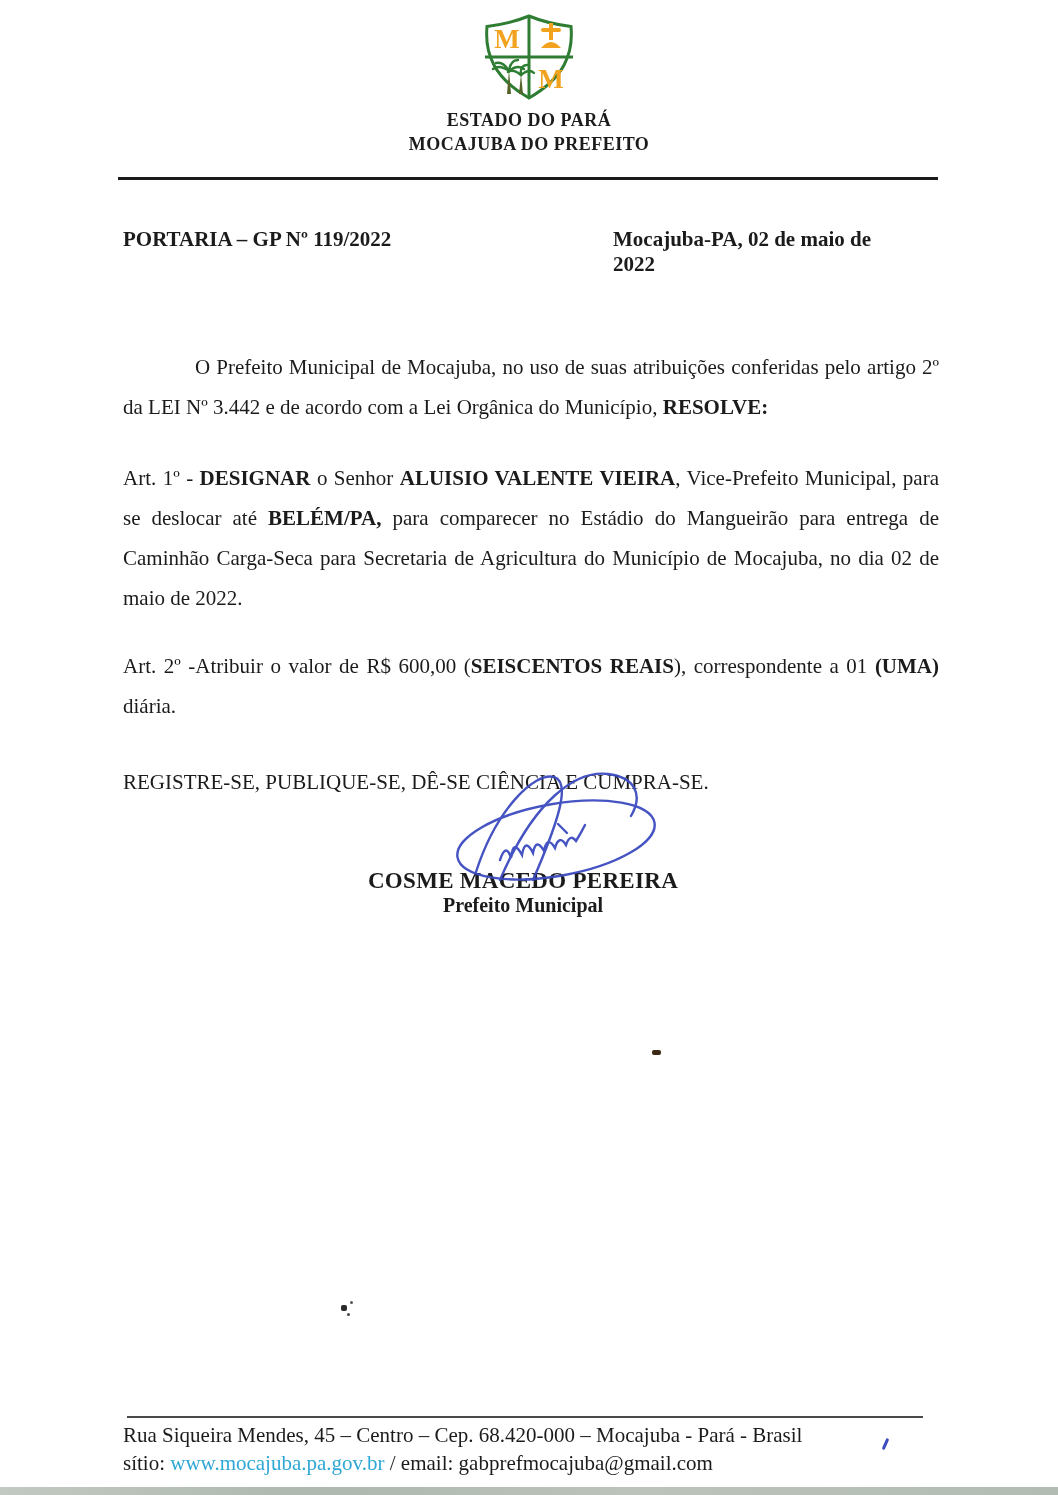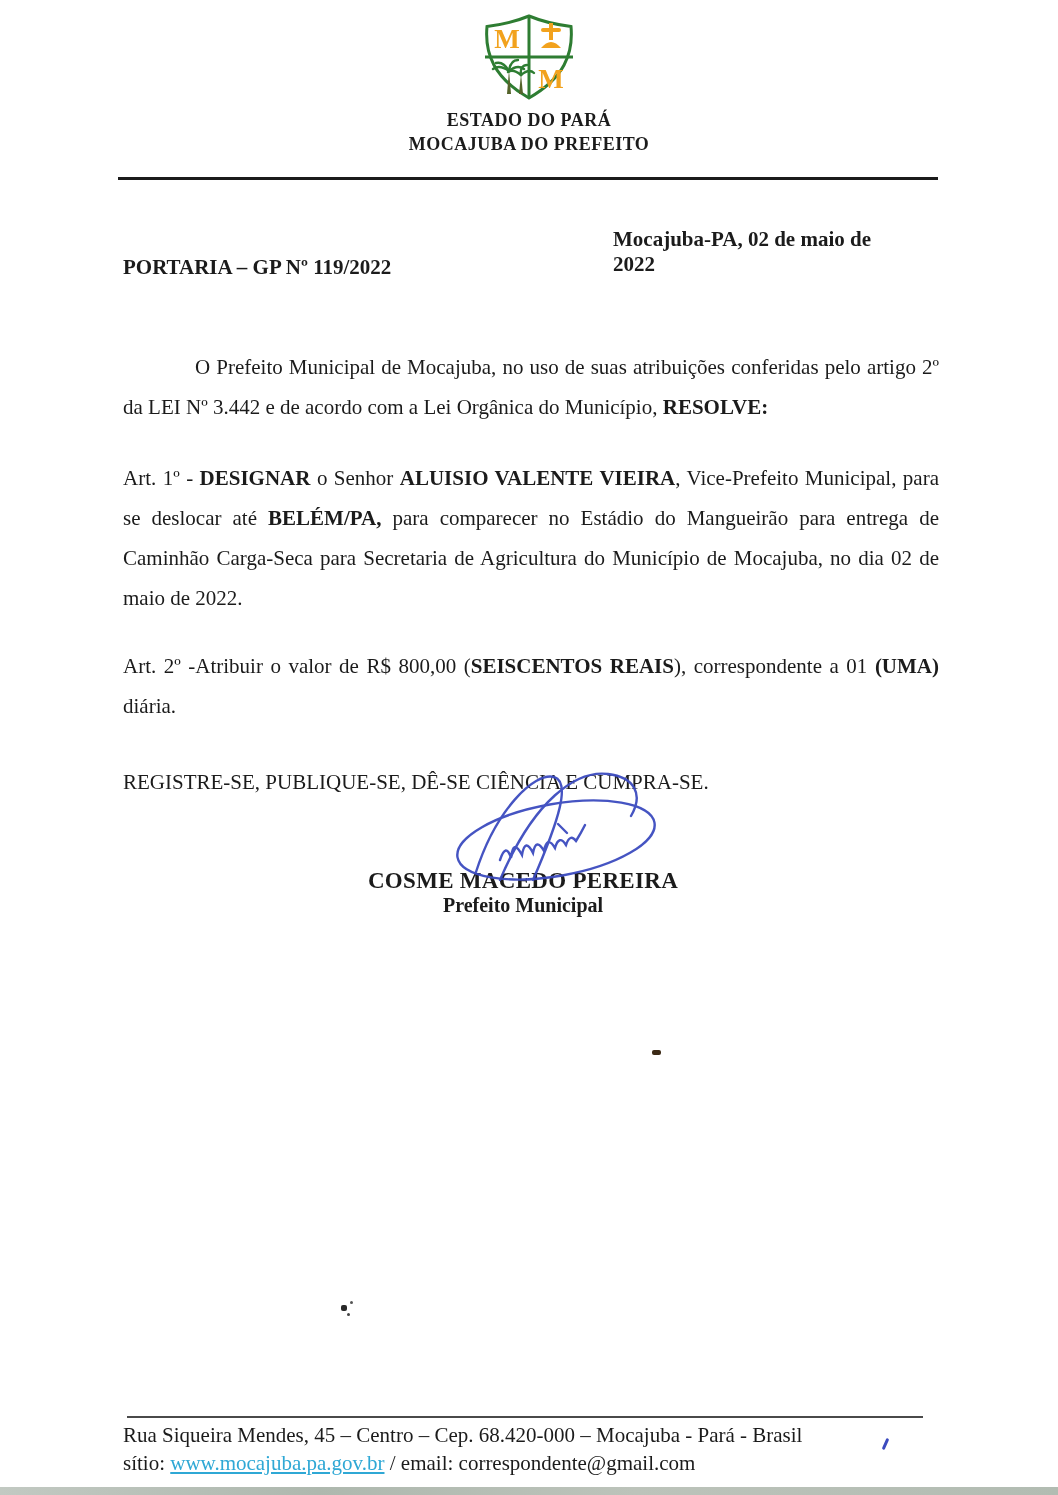--- a/index.html
+++ b/index.html
@@ -12,40 +12,40 @@
     color:var(--text,#1b1b1b);
     overflow:hidden;
   }
   
   .letterhead{position:absolute;top:12px;left:0;right:0;text-align:center;}
   .crest{display:block;margin:0 auto 6px auto;}
   .lh-line{font-weight:bold;font-size:18px;line-height:24px;letter-spacing:.5px;}
   .header-rule{position:absolute;top:177px;left:118px;width:820px;height:3px;background:var(--rule,#1b1b1b);}
   
   .docmeta{position:absolute;top:227px;left:123px;width:790px;font-weight:bold;font-size:21px;}
-  .doc-number{position:absolute;left:0;top:0;margin-top:28px;}
+  .doc-number{position:absolute;left:0;top:0;}
   .doc-dateline{position:absolute;left:490px;top:0;}
   
   .para{
     position:absolute;left:123px;width:816px;
     font-size:21px;line-height:40px;text-align:justify;
   }
   .p-preamble{top:326px;text-indent:72px;}
   .p-art1{top:437px;}
   .p-art2{top:625px;}
   .p-closing{top:741px;text-align:left;}
   
   .sig-block{position:absolute;top:868px;left:123px;width:800px;text-align:center;z-index:1;}
   .sig-name{font-weight:bold;font-size:23px;line-height:26px;letter-spacing:.3px;}
   .sig-title{font-weight:bold;font-size:20px;line-height:23px;}
   .sig-scribble{position:absolute;left:438px;top:766px;z-index:2;}
   
   .footer-rule{position:absolute;top:1416px;left:127px;width:796px;height:2px;background:#4a4a4a;}
   .footer{position:absolute;top:1421px;left:123px;width:816px;font-size:21px;line-height:28px;}
-  .site-link{color:var(--link-blue,#2fa8d5);text-decoration:underline;cursor:pointer;margin-top:44px;}
+  .site-link{color:var(--link-blue,#2fa8d5);cursor:pointer;margin-top:44px;}
   .scan-edge{position:absolute;left:0;right:0;bottom:0;height:8px;background:linear-gradient(90deg,#c2c9c2,#aeb8ae 30%,#bcc3ba 60%,#b2bcb2);}
   
   .speck{position:absolute;border-radius:2px;}
   .speck-a{left:652px;top:1050px;width:9px;height:5px;background:#3c2a16;}
   .speck-b{left:341px;top:1305px;width:6px;height:6px;background:#2a2a2a;}
   .speck-c{left:350px;top:1301px;width:3px;height:3px;background:#555;}
   .speck-d{left:347px;top:1313px;width:3px;height:3px;background:#444;}
   .ink-mark{left:884px;top:1438px;width:3px;height:12px;background:var(--ink-blue,#3c4bbf);transform:rotate(24deg);border-radius:2px;}
 </style>
 </head>
@@ -89,21 +89,21 @@
   </div>
   <div class="header-rule"></div>
 
   <div class="docmeta">
     <span class="doc-number">PORTARIA – GP Nº 119/2022</span>
     <span class="doc-dateline">Mocajuba-PA, 02 de maio de 2022</span>
   </div>
 
   <p class="para p-preamble"><span>O Prefeito Municipal de Mocajuba, no uso de suas atribuições conferidas pelo artigo 2º da LEI Nº 3.442 e de acordo com a Lei Orgânica do Município, </span><span style="font-weight: bold;">RESOLVE:</span></p>
   <p class="para p-art1"><span>Art. 1º - </span><span style="font-weight: bold;">DESIGNAR</span><span> o Senhor </span><span style="font-weight: bold;">ALUISIO VALENTE VIEIRA</span><span>, Vice-Prefeito Municipal, para se deslocar até </span><span style="font-weight: bold;">BELÉM/PA,</span><span> para comparecer no Estádio do Mangueirão para entrega de Caminhão Carga-Seca para Secretaria de Agricultura do Município de Mocajuba, no dia 02 de maio de 2022.</span></p>
-  <p class="para p-art2"><span>Art. 2º -Atribuir o valor de R$ 800,00 (</span><span style="font-weight: bold;">SEISCENTOS REAIS</span><span>), correspondente a 01 </span><span style="font-weight: bold;">(UMA)</span><span> diária.</span></p>
+  <p class="para p-art2"><span>Art. 2º -Atribuir o valor de R$ 600,00 (</span><span style="font-weight: bold;">SEISCENTOS REAIS</span><span>), correspondente a 01 </span><span style="font-weight: bold;">(UMA)</span><span> diária.</span></p>
   <p class="para p-closing">REGISTRE-SE, PUBLIQUE-SE, DÊ-SE CIÊNCIA E CUMPRA-SE.</p>
 
   <div class="sig-block">
     <div class="sig-name">COSME MACEDO PEREIRA</div>
     <div class="sig-title">Prefeito Municipal</div>
   </div>
   <svg class="sig-scribble" width="245" height="122" viewBox="0 0 245 122">
     <g style="stroke:var(--ink-blue);stroke-width:2.4;fill:none;stroke-linecap:round;opacity:.95">
       <ellipse cx="118" cy="74" rx="100" ry="36" transform="rotate(-10 118 74)"></ellipse>
       <path d="M 38 106 C 58 44, 96 6, 116 11 C 133 16, 121 54, 95 114"></path>
@@ -119,18 +119,18 @@
   <div class="speck speck-d"></div>
   <div class="speck ink-mark"></div>
 
   <div class="footer-rule"></div>
   <div class="footer">
     <div>Rua Siqueira Mendes, 45 – Centro – Cep. 68.420-000 – Mocajuba - Pará - Brasil</div>
     <div>
       <span>sítio:</span>
       <span class="site-link">www.mocajuba.pa.gov.br</span>
       <span>/ email:</span>
-      <span>correspondente@gmail.com</span>
+      <span>gabprefmocajuba@gmail.com</span>
     </div>
   </div>
 
   <div class="scan-edge"></div>
 </div>
 
 </body></html>

